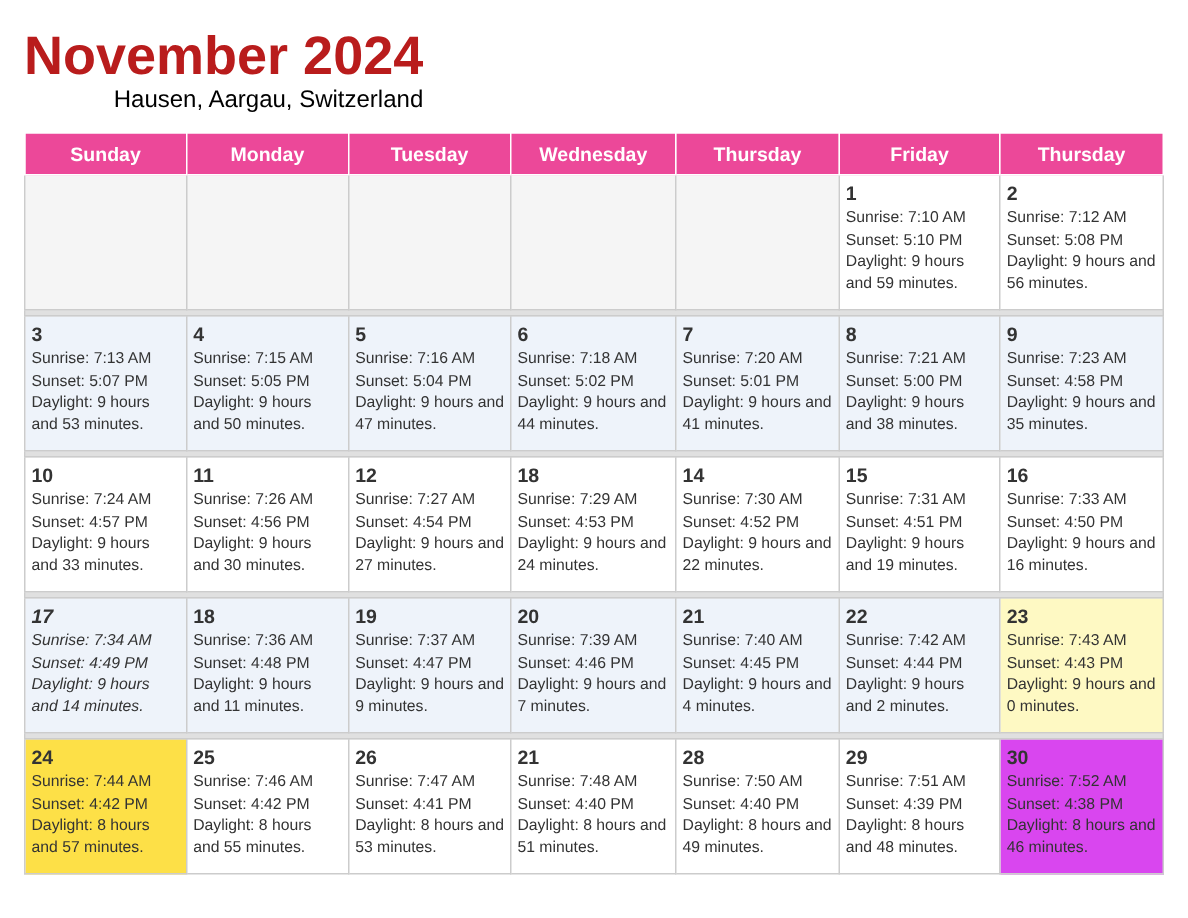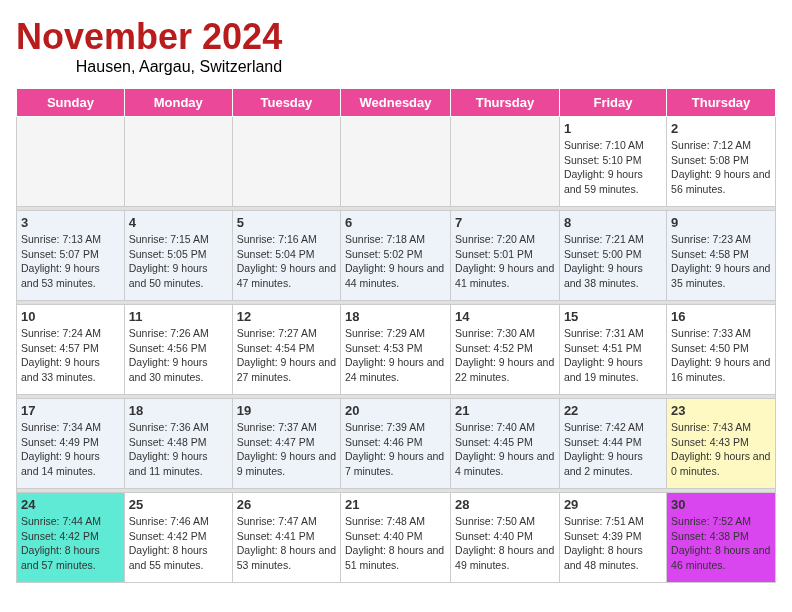--- a/index.html
+++ b/index.html
@@ -184,21 +184,21 @@
       </td>
         <td style="background: rgb(255, 255, 255);">
         <span class="day-number">16</span>
         <span class="day-info">Sunrise: 7:33 AM<br>Sunset: 4:50 PM<br>Daylight: 9 hours and 16 minutes.</span>
       </td>
       </tr>
       <tr style="height: 4px; background: rgb(221, 221, 221);">
         <td colspan="7" style="padding: 0px; height: 3px; background: rgb(224, 224, 224);"></td>
       </tr>
       <tr>
-        <td style="background: rgb(238, 243, 250);">
+        <td style="background: rgb(238, 243, 250); font-style: italic;">
         <span class="day-number">17</span>
         <span class="day-info">Sunrise: 7:34 AM<br>Sunset: 4:49 PM<br>Daylight: 9 hours and 14 minutes.</span>
       </td>
         <td style="background: rgb(238, 243, 250);">
         <span class="day-number">18</span>
         <span class="day-info">Sunrise: 7:36 AM<br>Sunset: 4:48 PM<br>Daylight: 9 hours and 11 minutes.</span>
       </td>
         <td style="background: rgb(238, 243, 250);">
         <span class="day-number">19</span>
         <span class="day-info">Sunrise: 7:37 AM<br>Sunset: 4:47 PM<br>Daylight: 9 hours and 9 minutes.</span>
@@ -217,21 +217,21 @@
       </td>
         <td style="background: #fef9c3;">
         <span class="day-number">23</span>
         <span class="day-info">Sunrise: 7:43 AM<br>Sunset: 4:43 PM<br>Daylight: 9 hours and 0 minutes.</span>
       </td>
       </tr>
       <tr style="height: 4px; background: rgb(221, 221, 221);">
         <td colspan="7" style="padding: 0px; height: 3px; background: rgb(224, 224, 224);"></td>
       </tr>
       <tr>
-        <td style="background: #5eead4;">
+        <td style="background: #fde047;">
         <span class="day-number">24</span>
         <span class="day-info">Sunrise: 7:44 AM<br>Sunset: 4:42 PM<br>Daylight: 8 hours and 57 minutes.</span>
       </td>
         <td style="background: rgb(255, 255, 255);">
         <span class="day-number">25</span>
         <span class="day-info">Sunrise: 7:46 AM<br>Sunset: 4:42 PM<br>Daylight: 8 hours and 55 minutes.</span>
       </td>
         <td style="background: rgb(255, 255, 255);">
         <span class="day-number">26</span>
         <span class="day-info">Sunrise: 7:47 AM<br>Sunset: 4:41 PM<br>Daylight: 8 hours and 53 minutes.</span>

